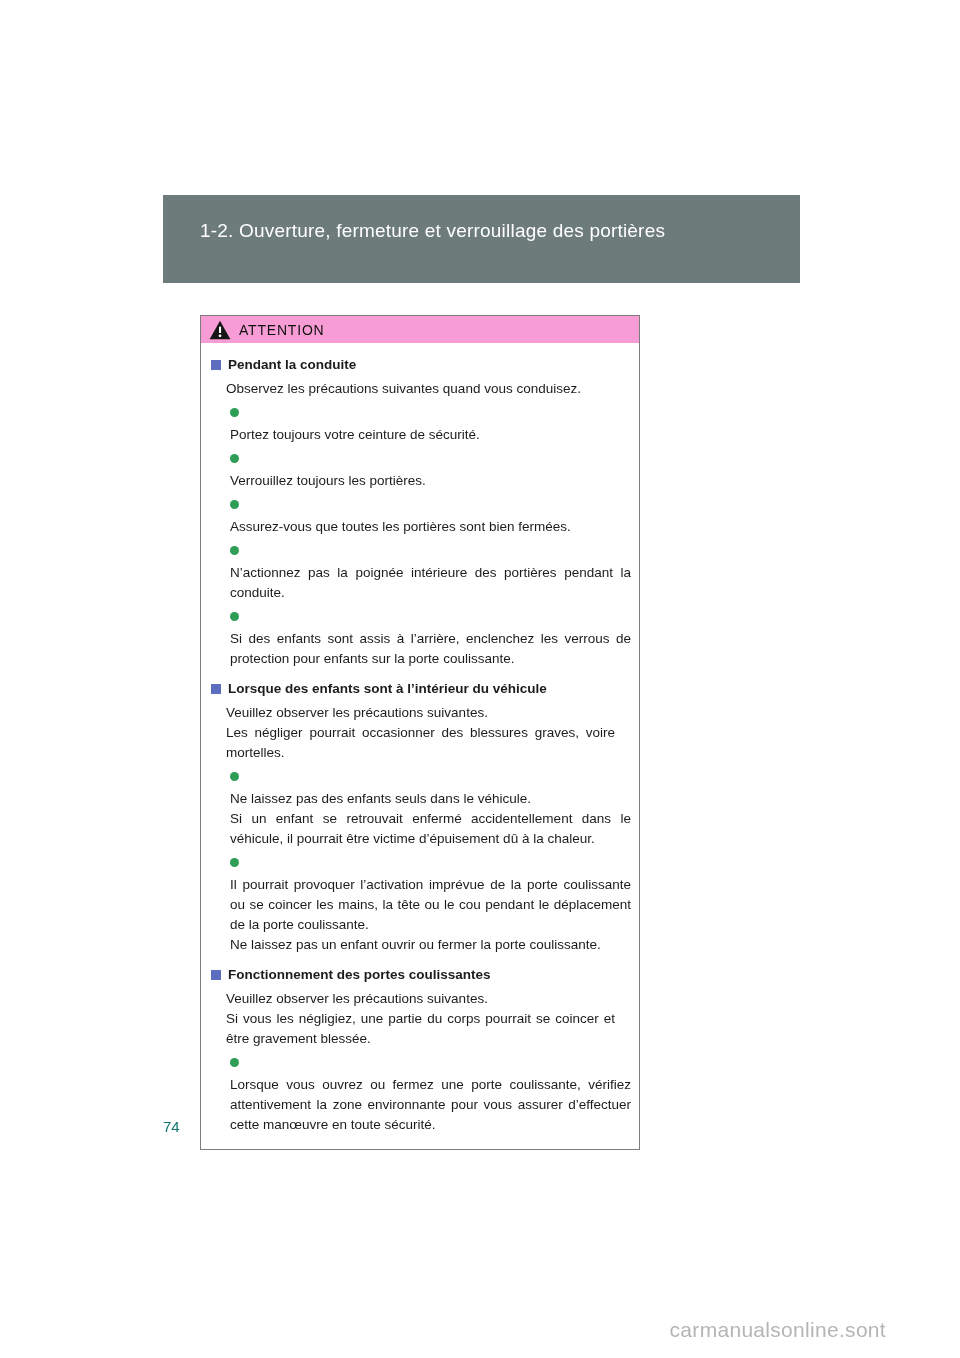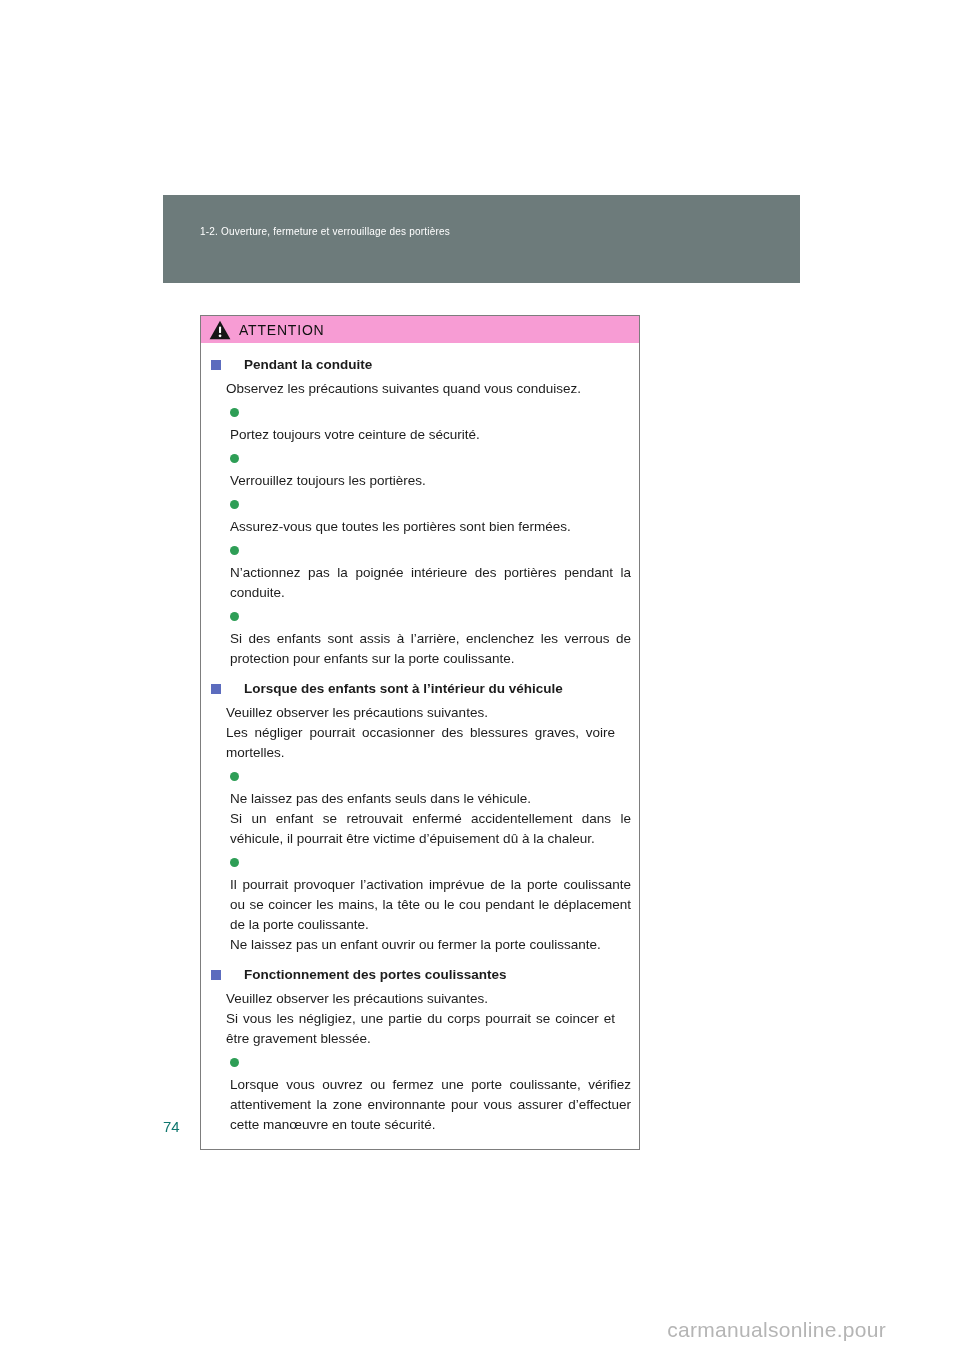--- a/index.html
+++ b/index.html
@@ -16,21 +16,21 @@
   
   .header-bar{
     position:absolute;
     left:163px;top:195px;width:637px;height:88px;
     background:var(--header-bar,#6d7b7b);
     box-sizing:border-box;
     padding:26px 0 0 37px;
   }
   .header-bar .chapter-title{
     color:#ffffff;
-    font-size:10px;
+    font-size:19px;
     letter-spacing:0.2px;
     line-height:1;
     white-space:nowrap;
   }
 
   
   .attention-box{
     position:absolute;
     left:200px;top:315px;width:440px;
     box-sizing:border-box;
@@ -58,21 +58,21 @@
     padding:10px 8px 14px 10px;
     font-size:13.5px;
     line-height:20px;
   }
   .section{margin-top:10px;}
   .section:first-child{margin-top:2px;}
 
   .sec-heading{
     display:flex;
     align-items:center;
-    gap:23px;
+    gap:7px;
     margin-bottom:4px;
   }
   .sq{
     width:10px;height:10px;
     background:var(--section-bullet,#5c6cbe);
     flex-shrink:0;
   }
   .sec-heading-text{
     font-weight:bold;
     font-size:13.5px;
@@ -213,15 +213,15 @@
             <div class="bullet-text">
               <div class="flow">Lorsque vous ouvrez ou fermez une porte coulissante, vérifiez attentivement la zone environnante pour vous assurer d’effectuer cette manœuvre en toute sécurité.</div>
             </div>
           </div>
         </div>
       </div>
   </div>
 
   <div class="page-number">74</div>
 
-  <div class="watermark">carmanualsonline.pour</div>
+  <div class="watermark">carmanualsonline.sont</div>
 
 </div>
 
 </body></html>

